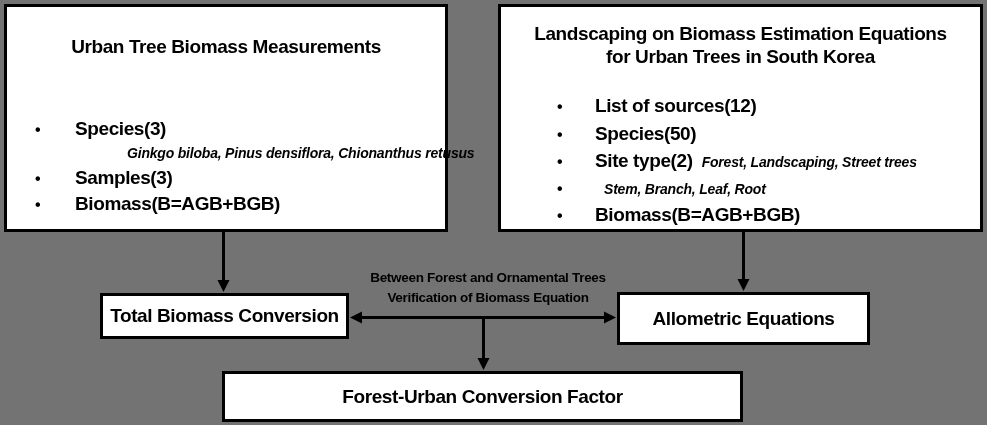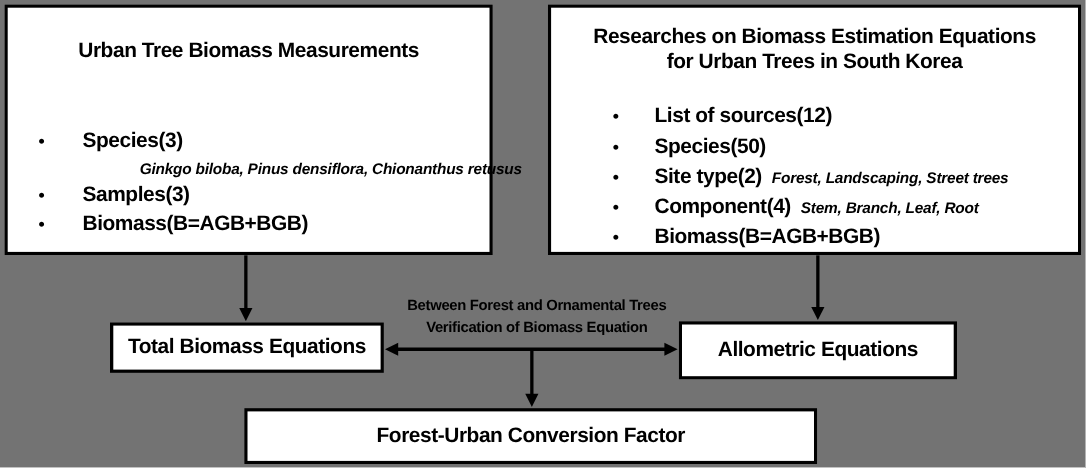--- a/index.html
+++ b/index.html
@@ -145,51 +145,50 @@
       </div>
       <div class="bullet-row">
         <span class="bullet-dot">•</span>
         <span class="bullet-main">Biomass(B=AGB+BGB)</span>
       </div>
     </div>
   </div>
 
   <div class="box box-researches">
     <div class="box-title">
-      <div>Researches on Biomass Estimation Equations</div>
+      <div>Landscaping on Biomass Estimation Equations</div>
       <div>for Urban Trees in South Korea</div>
     </div>
     <div class="bullet-list">
       <div class="bullet-row">
         <span class="bullet-dot">•</span>
         <span class="bullet-main">List of sources(12)</span>
       </div>
       <div class="bullet-row">
         <span class="bullet-dot">•</span>
         <span class="bullet-main">Species(50)</span>
       </div>
       <div class="bullet-row">
         <span class="bullet-dot">•</span>
         <span class="bullet-main">Site type(2)</span>
         <span class="bullet-note">Forest, Landscaping, Street trees</span>
       </div>
       <div class="bullet-row">
         <span class="bullet-dot">•</span>
-        <span class="bullet-main">Component(4)</span>
         <span class="bullet-note">Stem, Branch, Leaf, Root</span>
       </div>
       <div class="bullet-row">
         <span class="bullet-dot">•</span>
         <span class="bullet-main">Biomass(B=AGB+BGB)</span>
       </div>
     </div>
   </div>
 
   <div class="box label-box box-total">
-    <span class="box-label">Total Biomass Equations</span>
+    <span class="box-label">Total Biomass Conversion</span>
   </div>
 
   <div class="box label-box box-allometric">
     <span class="box-label">Allometric Equations</span>
   </div>
 
   <div class="verification-label">
     <div>Between Forest and Ornamental Trees</div>
     <div>Verification of Biomass Equation</div>
   </div>

